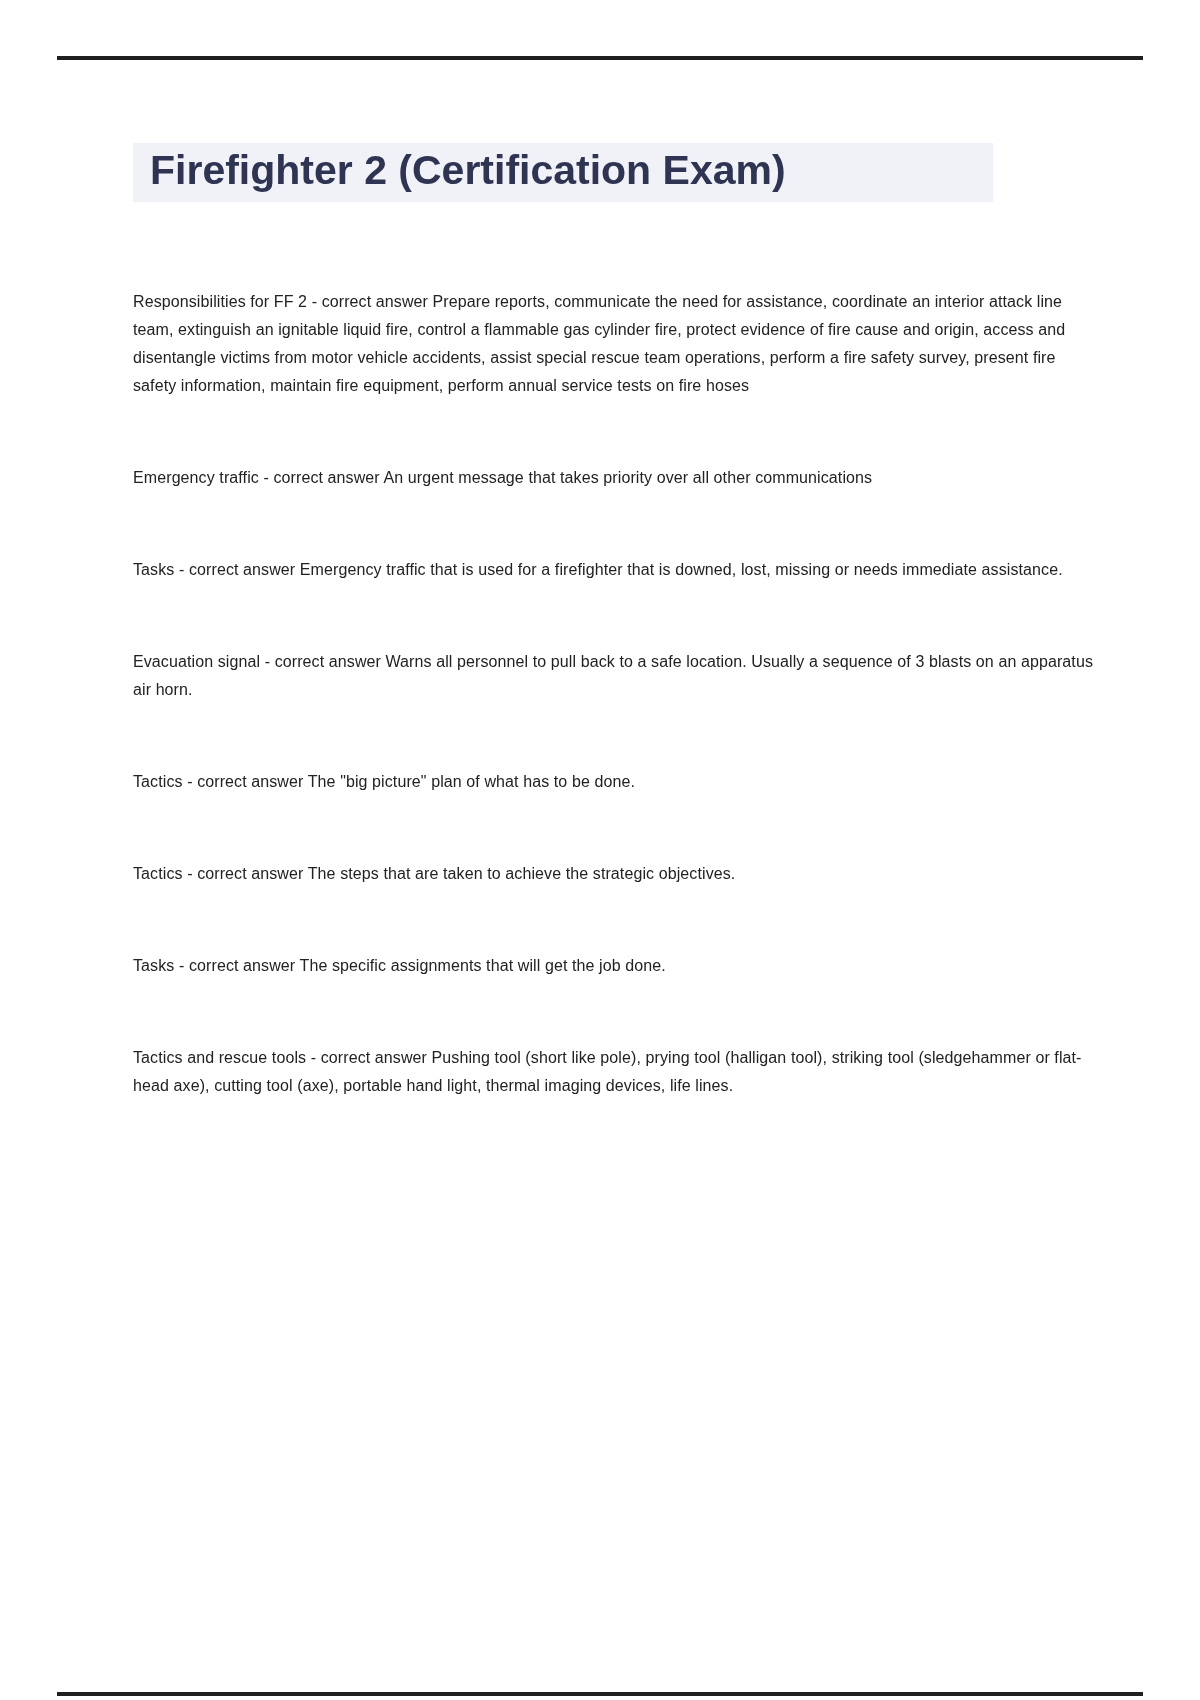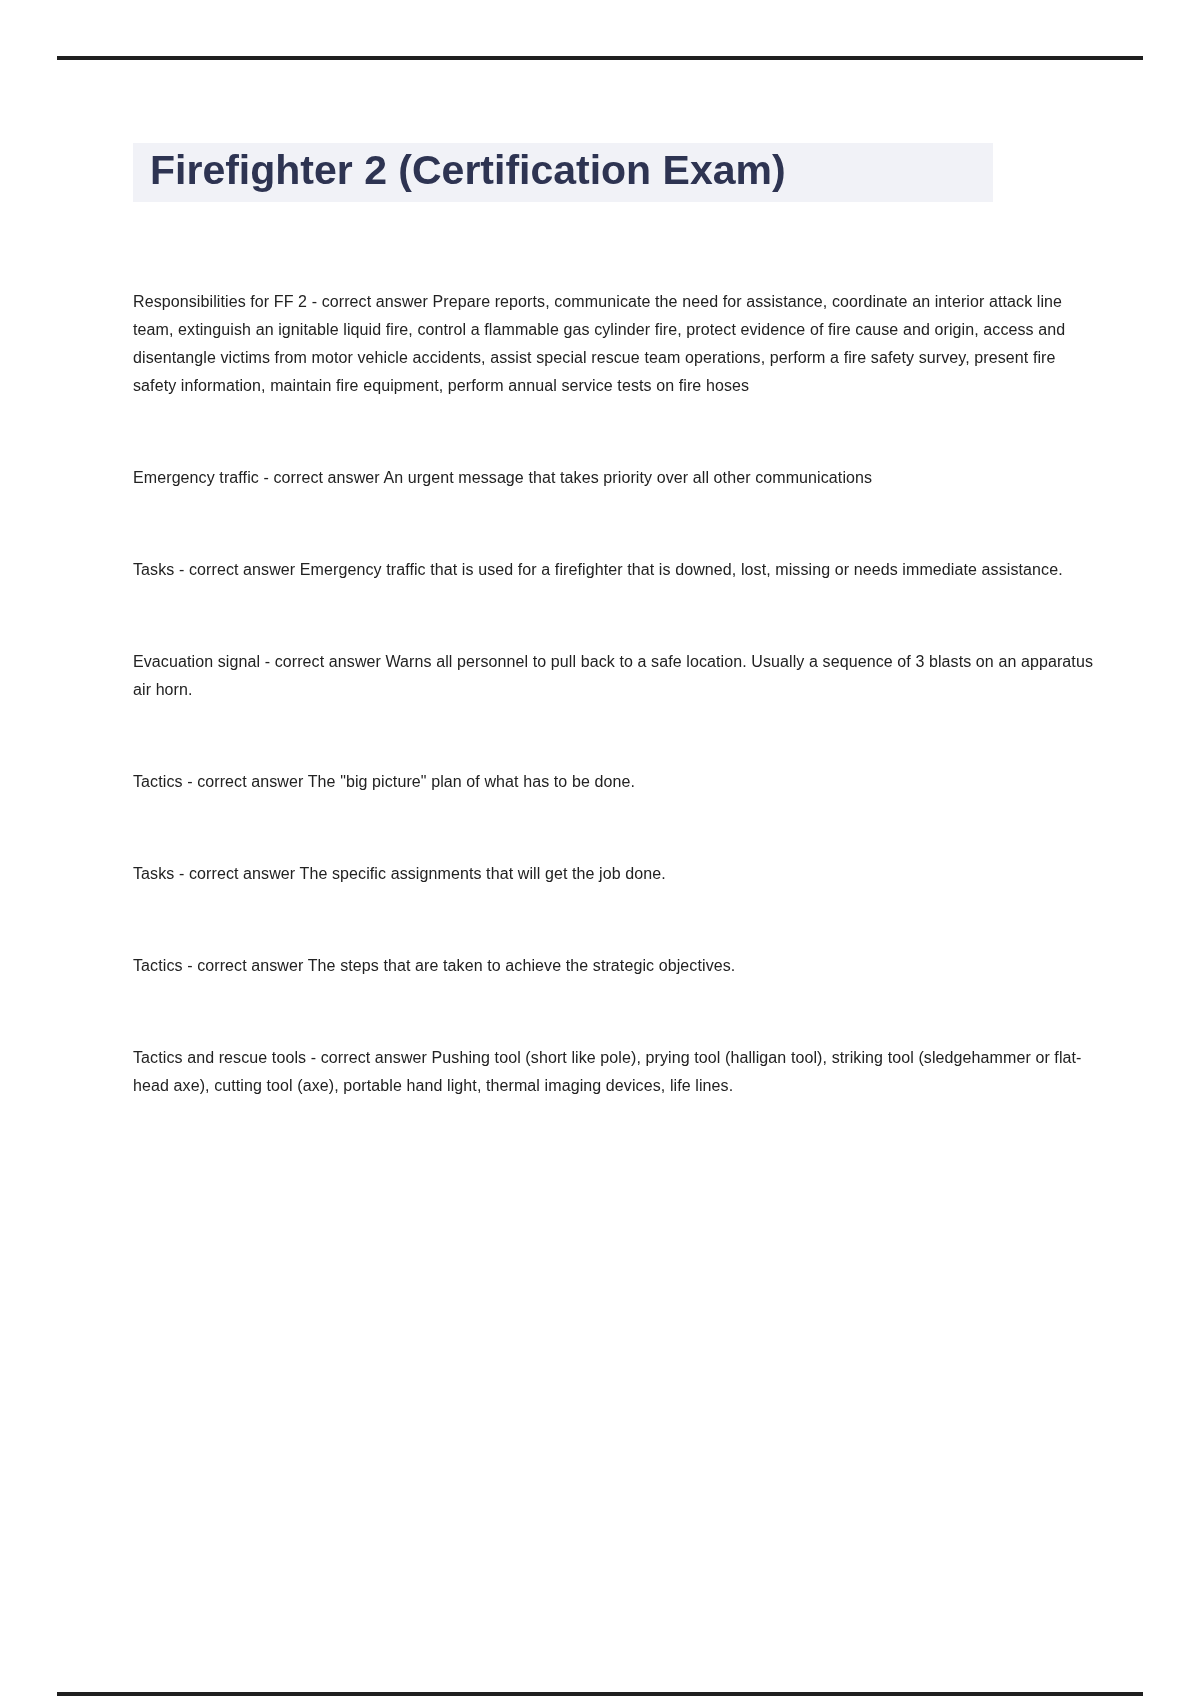--- a/index.html
+++ b/index.html
@@ -66,21 +66,21 @@
     <p class="qa"><span>Emergency traffic</span><span> - correct answer </span><span>An urgent message that takes priority over all other communications</span></p>
 
     <p class="qa"><span>Tasks</span><span> - correct answer </span><span>Emergency traffic that is used for a firefighter that is downed, lost, missing or needs immediate assistance.</span></p>
 
     <p class="qa"><span>Evacuation signal</span><span> - correct answer </span><span>Warns all personnel to pull back to a safe location. Usually a sequence of 3 blasts on an apparatus air horn.</span></p>
 
 
 
     <p class="qa"><span>Tactics</span><span> - correct answer </span><span>The "big picture" plan of what has to be done.</span></p>
 
+    <p class="qa"><span>Tactics</span><span> - correct answer </span><span>The steps that are taken to achieve the strategic objectives.</span></p>
+
     <p class="qa"><span>Tasks</span><span> - correct answer </span><span>The specific assignments that will get the job done.</span></p>
-
-    <p class="qa"><span>Tactics</span><span> - correct answer </span><span>The steps that are taken to achieve the strategic objectives.</span></p>
 
     <p class="qa"><span>Tactics and rescue tools</span><span> - correct answer </span><span>Pushing tool (short like pole), prying tool (halligan tool), striking tool (sledgehammer or flat-head axe), cutting tool (axe), portable hand light, thermal imaging devices, life lines.</span></p>
   </main>
 
   <div class="rule rule-bottom"></div>
 </div>
 
 </body></html>

